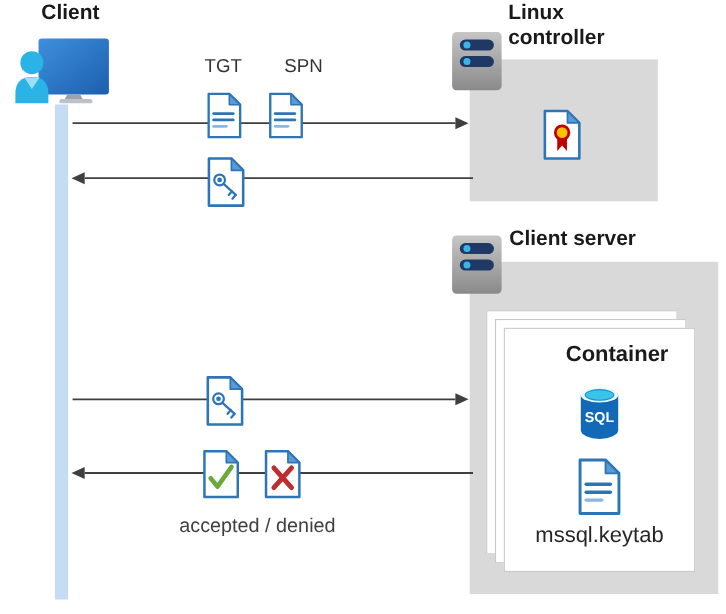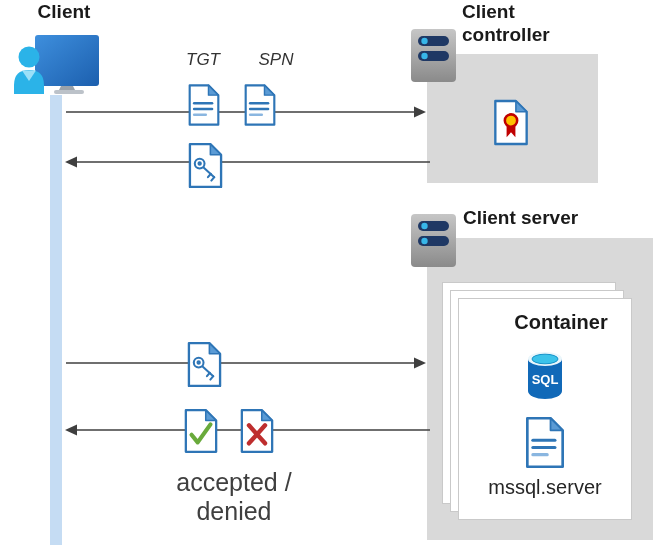--- a/index.html
+++ b/index.html
@@ -2,22 +2,22 @@
 <html style="--doc-blue: #2E75B6; --doc-blue-light: #8AB6E0; --doc-fold: #5B9BD5; --box-gray: #D9D9D9; --arrow-gray: #3F3F3F; --lifeline-blue: #C5DCF3; --check-green: #69AA3B; --cross-red: #BE2E2E; --cert-yellow: #FFC000; --cert-red: #C00000; --server-navy: #1F3864; --server-dot: #38B6E8; --person-cyan: #2BB3E8; --sql-blue: #1169B8; --sql-cyan: #3CC3EA;"><head>
 <meta charset="utf-8">
 <style>
   html,body{margin:0;padding:0;background:#fff;}
   .stage{
     position:relative;width:660px;height:558px;background:#ffffff;overflow:hidden;
     font-family:"Liberation Sans","DejaVu Sans",sans-serif;color:#1a1a1a;padding-left:20px;
   }
   .abs{position:absolute;}
   .node-title{font-weight:bold;font-size:19px;line-height:23px;color:#1a1a1a;}
-  .small-label{font-size:17px;color:#333333;font-style:italic;}
-  .caption{font-size:25px;color:#3f3f3f;}
+  .small-label{font-size:17px;color:#333333;}
+  .caption{font-size:18px;color:#3f3f3f;}
   .gray-box{background:var(--box-gray);}
   .card{
     position:absolute;width:174px;height:222px;background:#ffffff;
     border:1px solid #c9c9c9;box-sizing:border-box;
   }
   .center-text{text-align:center;}
 
   
   .doc-page{fill:#ffffff;stroke:var(--doc-blue);stroke-width:2.4;stroke-linejoin:round;}
   .doc-fold{fill:var(--doc-fold);stroke:var(--doc-blue);stroke-width:1.6;stroke-linejoin:round;}
@@ -116,21 +116,21 @@
       <path class="key-stroke" d="M28,36 L25,39.5"></path>
   </svg>
 
   <svg class="abs" style="left:410px;top:28px" width="47" height="55" viewBox="0 0 47 55">
     <rect class="server-body" x="1" y="1" width="45" height="53" rx="4"></rect>
     <rect class="server-bar" x="8" y="8" width="31" height="10" rx="5"></rect>
     <rect class="server-bar" x="8" y="23" width="31" height="10" rx="5"></rect>
     <circle class="server-dot" cx="14.5" cy="13" r="3.2"></circle>
       <circle class="server-dot" cx="14.5" cy="28" r="3.2"></circle>
   </svg>
-  <div class="abs node-title" style="left:462px;top:0px;width:132px;">Client controller</div>
+  <div class="abs node-title" style="left:462px;top:0px;width:132px;">Linux controller</div>
   <svg class="abs" style="left:492px;top:99px" width="38" height="47" viewBox="0 0 38 48">
     <path class="doc-page" d="M3,2 H24 L35,13 V46 H3 Z"></path>
       <path class="doc-fold" d="M24,2 V13 H35 Z"></path>
     <path class="cert-ribbon" d="M14.5,25 L14.5,39 L19,34 L23.5,39 L23.5,25 Z"></path>
     <circle class="cert-ring" cx="19" cy="22" r="6.3"></circle>
   </svg>
 
   <svg class="abs" style="left:410px;top:213px" width="47" height="55" viewBox="0 0 47 55">
     <rect class="server-body" x="1" y="1" width="45" height="53" rx="4"></rect>
     <rect class="server-bar" x="8" y="8" width="31" height="10" rx="5"></rect>
@@ -153,21 +153,21 @@
     <text class="sql-label" x="20" y="34" text-anchor="middle">SQL</text>
   </svg>
 
   <svg class="abs" style="left:524px;top:416px" width="42" height="53" viewBox="0 0 38 48">
     <path class="doc-page" d="M3,2 H24 L35,13 V46 H3 Z"></path>
       <path class="doc-fold" d="M24,2 V13 H35 Z"></path>
     <line class="doc-line" x1="8" y1="22" x2="28" y2="22"></line>
       <line class="doc-line" x1="8" y1="28.5" x2="28" y2="28.5"></line>
     <line class="doc-line-light" x1="8" y1="35" x2="21" y2="35"></line>
   </svg>
-  <div class="abs center-text" style="left:458px;top:476px;width:174px;font-size:20px;color:#262626;">mssql.server</div>
+  <div class="abs center-text" style="left:458px;top:476px;width:174px;font-size:20px;color:#262626;">mssql.keytab</div>
 
   <svg class="abs" style="left:186px;top:341px" width="37" height="47" viewBox="0 0 38 48">
     <path class="doc-page" d="M3,2 H24 L35,13 V46 H3 Z"></path>
       <path class="doc-fold" d="M24,2 V13 H35 Z"></path>
     <circle class="key-stroke" cx="13" cy="22" r="5"></circle>
       <circle class="key-stroke" cx="13" cy="22" r="1.2"></circle>
     <path class="key-stroke" d="M17,26 L28,36"></path>
       <path class="key-stroke" d="M24.5,32.5 L21.5,36"></path>
       <path class="key-stroke" d="M28,36 L25,39.5"></path>
   </svg>

